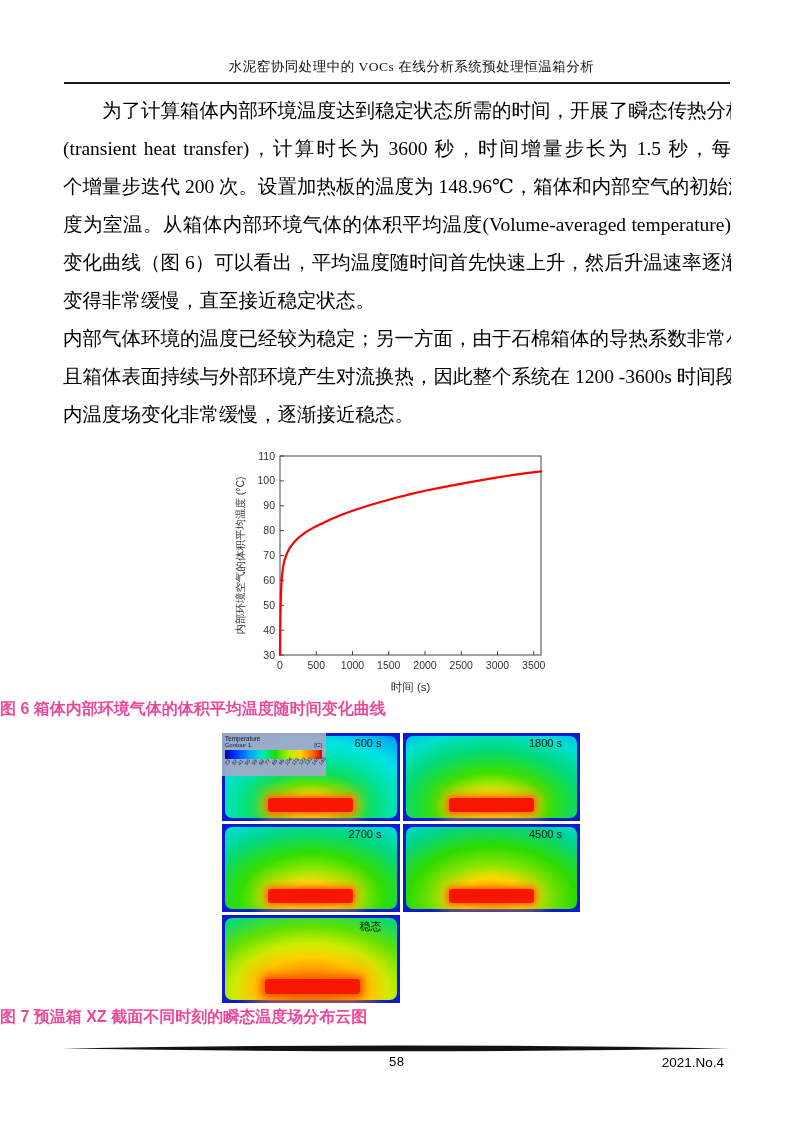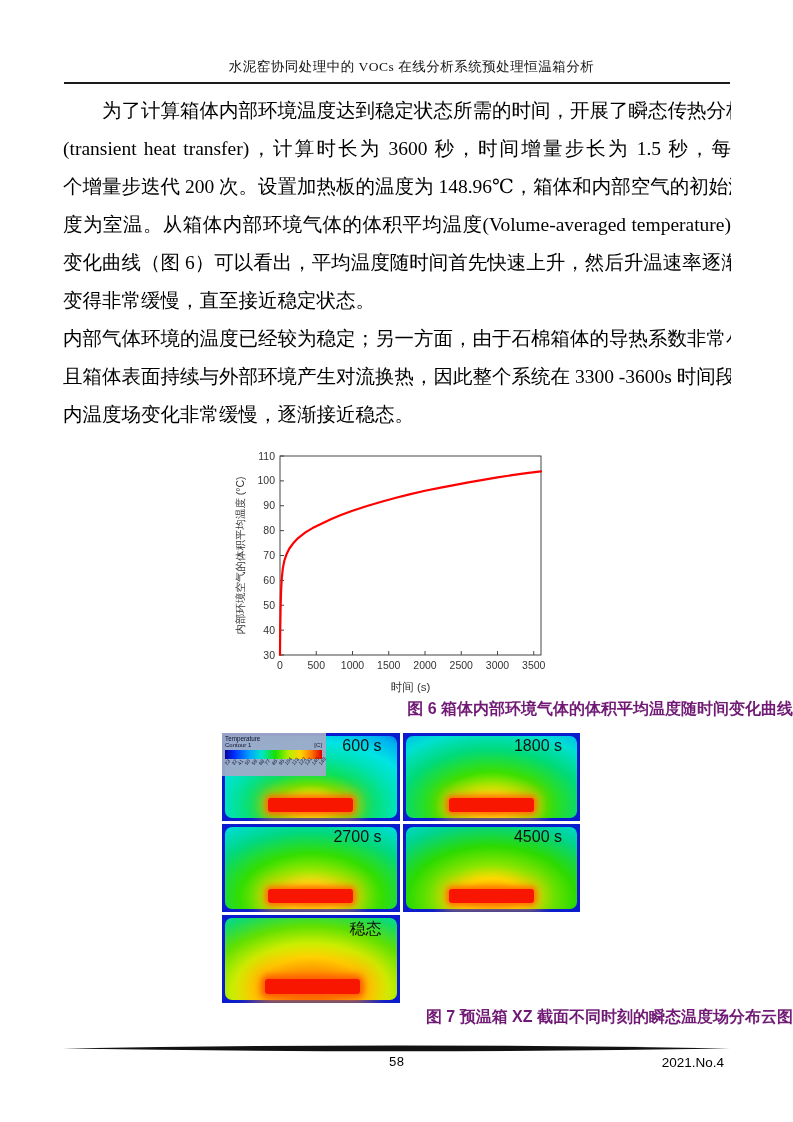--- a/index.html
+++ b/index.html
@@ -14,23 +14,23 @@
 
   
   .bodytext{position:absolute;top:92px;left:63px;width:668px;font-size:19.5px;}
   .bline{height:38px;line-height:38px;white-space:nowrap;text-align:justify;
          text-align-last:justify;text-justify:inter-character;overflow:hidden;}
   .bline.lastline{text-align-last:left;}
   .bline.indent{text-indent:39px;}
 
   
   .fig6{position:absolute;left:230px;top:447px;width:325px;height:250px;}
-  .caption{position:absolute;left:0;width:100%;text-align:right;
+  .caption{position:absolute;left:0;width:100%;text-align:left;
            font-family:"Liberation Sans","DejaVu Sans",sans-serif;
-           font-weight:700;font-size:16px;color:#701a75;}
+           font-weight:700;font-size:16px;color:#ec4899;}
   .cap6{top:699px;}
   .cap7{top:1007px;}
 
   
   .fig7{position:absolute;left:222px;top:733px;width:358px;height:270px;
         display:grid;grid-template-columns:1fr 1fr;grid-template-rows:1fr 1fr 1fr;
         gap:3px;background:#fff;}
   .panel{position:relative;background:#0a1ccd;overflow:hidden;}
   .panel .inner{position:absolute;inset:3px;border-radius:7px;}
   .s1 .inner{background:radial-gradient(98% 128% at 50% 86%,
@@ -51,21 +51,21 @@
   .s6 .inner{background:radial-gradient(108% 140% at 50% 90%,
       #ff6a00 8%,#ff9e00 18%,#ffd800 30%,#cdee00 42%,#62e000 57%,#10da6e 73%,
       #00dcd2 87%,#00a2f0 95%,#0a4ce0 100%);}
   .plate{position:absolute;left:26%;bottom:10%;width:48%;height:16%;
          background:#f81600;border-radius:3px;
          box-shadow:0 0 5px 3px rgba(255,106,0,.9),0 0 14px 9px rgba(255,180,0,.55);}
   .s6 .plate{left:24%;width:54%;height:17%;
          box-shadow:0 0 6px 4px rgba(255,90,0,.95),0 0 20px 14px rgba(255,150,0,.6);}
   .plabel{position:absolute;top:4px;right:18px;
           font-family:"Liberation Sans","DejaVu Sans",sans-serif;
-          font-size:16px;color:#101010;}
+          font-size:11px;color:#101010;}
 
   
   .legend{position:absolute;top:0;left:0;width:104px;height:43px;
           background:rgba(160,170,200,.95);z-index:5;padding:2px 3px;
           box-sizing:border-box;font-family:"Liberation Sans","DejaVu Sans",sans-serif;}
   .leg-t1{font-size:6.3px;line-height:7px;color:#101028;}
   .leg-t2{font-size:6px;line-height:6px;color:#101028;}
   .leg-unit{position:absolute;top:9px;right:4px;font-size:6px;color:#101028;}
   .leg-bar{margin-top:2px;height:9px;width:97px;
     background:linear-gradient(90deg,#0000a0 0%,#0030ff 10%,#00a0ff 25%,
@@ -92,21 +92,21 @@
   <div class="hdr-rule"></div>
 
   <div class="bodytext">
     <div class="bline indent">为了计算箱体内部环境温度达到稳定状态所需的时间，开展了瞬态传热分析</div>
     <div class="bline">(transient heat transfer)，计算时长为 3600 秒，时间增量步长为 1.5 秒，每</div>
     <div class="bline">个增量步迭代 200 次。设置加热板的温度为 148.96℃，箱体和内部空气的初始温</div>
     <div class="bline">度为室温。从箱体内部环境气体的体积平均温度(Volume-averaged temperature)</div>
     <div class="bline">变化曲线（图 6）可以看出，平均温度随时间首先快速上升，然后升温速率逐渐</div>
     <div class="bline lastline">变得非常缓慢，直至接近稳定状态。</div>
     <div class="bline">内部气体环境的温度已经较为稳定；另一方面，由于石棉箱体的导热系数非常小，</div>
-    <div class="bline">且箱体表面持续与外部环境产生对流换热，因此整个系统在 3300 -3600s 时间段</div>
+    <div class="bline">且箱体表面持续与外部环境产生对流换热，因此整个系统在 1200 -3600s 时间段</div>
     <div class="bline lastline">内温度场变化非常缓慢，逐渐接近稳态。</div>
   </div>
 
   <div class="fig6">
     <svg id="chart6" width="325" height="250" viewBox="0 0 325 250">
         <rect x="50" y="9" width="261" height="199" fill="none" stroke="#444" stroke-width="1"></rect>
         <line x1="50" y1="208" x2="50" y2="204" stroke="#444" stroke-width="1"></line>
         <text x="50" y="222" text-anchor="middle" font-size="10.5" fill="#333">0</text>
         <line x1="86.25" y1="208" x2="86.25" y2="204" stroke="#444" stroke-width="1"></line>
         <text x="86.25" y="222" text-anchor="middle" font-size="10.5" fill="#333">500</text>

